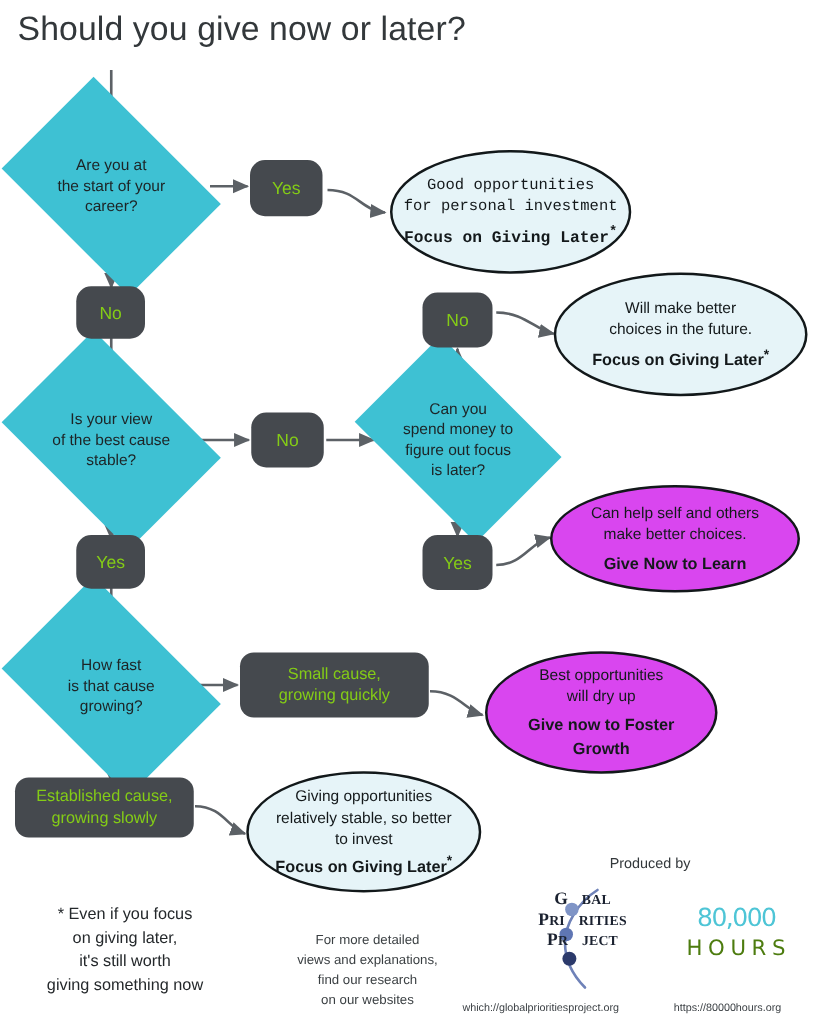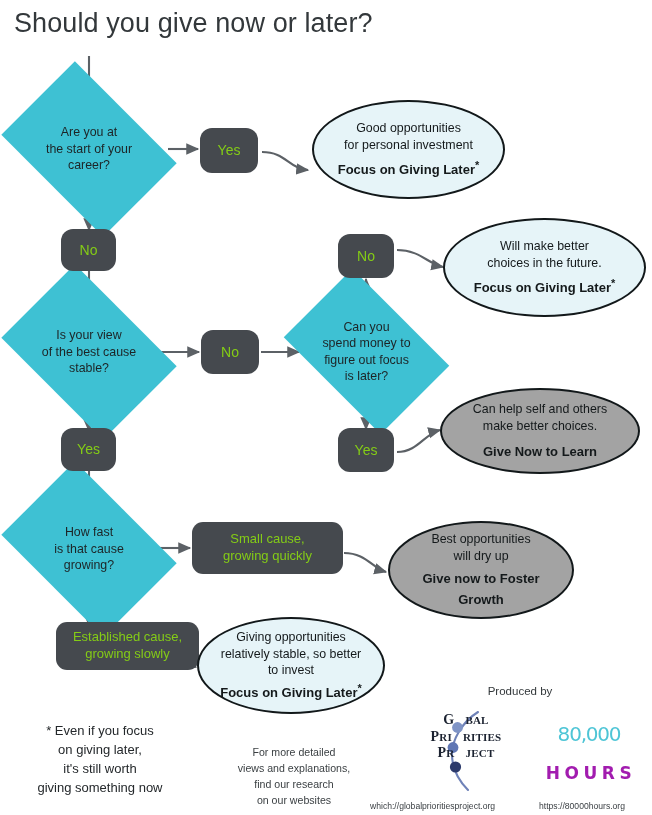--- a/index.html
+++ b/index.html
@@ -84,21 +84,21 @@
     flex-direction: column;
     align-items: center;
     justify-content: center;
     text-align: center;
     color: #14191b;
     font-size: 12.4px;
     line-height: 1.36;
     box-sizing: border-box;
   }
   .ellipse.light { background: #e6f4f8; }
-  .ellipse.dark  { background: #a3a3a3; }
+  .ellipse.dark  { background: #d946ef; }
   .ellipse .line { display: block; }
   .ellipse .bold {
     font-weight: bold;
     font-size: 13px;
     margin-top: 5px;
   }
   .ellipse .bold.tight { margin-top: 2px; }
   .star { font-size: 11px; vertical-align: super; }
 
   
@@ -166,26 +166,26 @@
   #hours-logo .num {
     font-family: "DejaVu Sans", sans-serif;
     font-weight: normal;
     font-size: 20px;
     color: #4ec5d6;
     letter-spacing: -1.2px;
     line-height: 1;
   }
   #hours-logo .hrs {
     font-family: "DejaVu Sans", sans-serif;
-    font-weight: bold;
+    font-weight: normal;
     font-size: 17px;
-    color: #a21caf;
+    color: #4d7c0f;
     letter-spacing: 4.5px;
     line-height: 1;
-    margin-top: 21px;
+    margin-top: 7px;
     padding-left: 4px;
   }
 </style>
 </head>
 <body>
 
 <div id="page">
 
   <div id="title">Should you give now or later?</div>
 
@@ -282,28 +282,28 @@
 
   <div class="darkbox small" style="left:338px; top:428px; width:56px; height:44px;">Yes</div>
 
   <div class="darkbox" style="left:192px; top:522px; width:151px; height:52px;">
     <span>
       <span>Small cause,</span><br>
       <span>growing quickly</span>
     </span>
   </div>
 
-  <div class="darkbox" style="left:12px; top:622px; width:143px; height:48px;margin-left:44px;">
+  <div class="darkbox" style="left:12px; top:622px; width:143px; height:48px;">
     <span>
       <span>Established cause,</span><br>
       <span>growing slowly</span>
     </span>
   </div>
 
-  <div class="ellipse light" style="left:312px; top:100px; width:193px; height:99px;">
+  <div class="ellipse light" style="left:312px; top:120px; width:193px; height:99px;font-family:Liberation Mono, monospace;">
     <span class="line">Good opportunities</span>
     <span class="line">for personal investment</span>
     <span class="bold"><span>Focus on Giving Later</span><span class="star">*</span></span>
   </div>
 
   <div class="ellipse light" style="left:443px; top:218px; width:203px; height:99px;">
     <span class="line">Will make better</span>
     <span class="line">choices in the future.</span>
     <span class="bold"><span>Focus on Giving Later</span><span class="star">*</span></span>
   </div>

